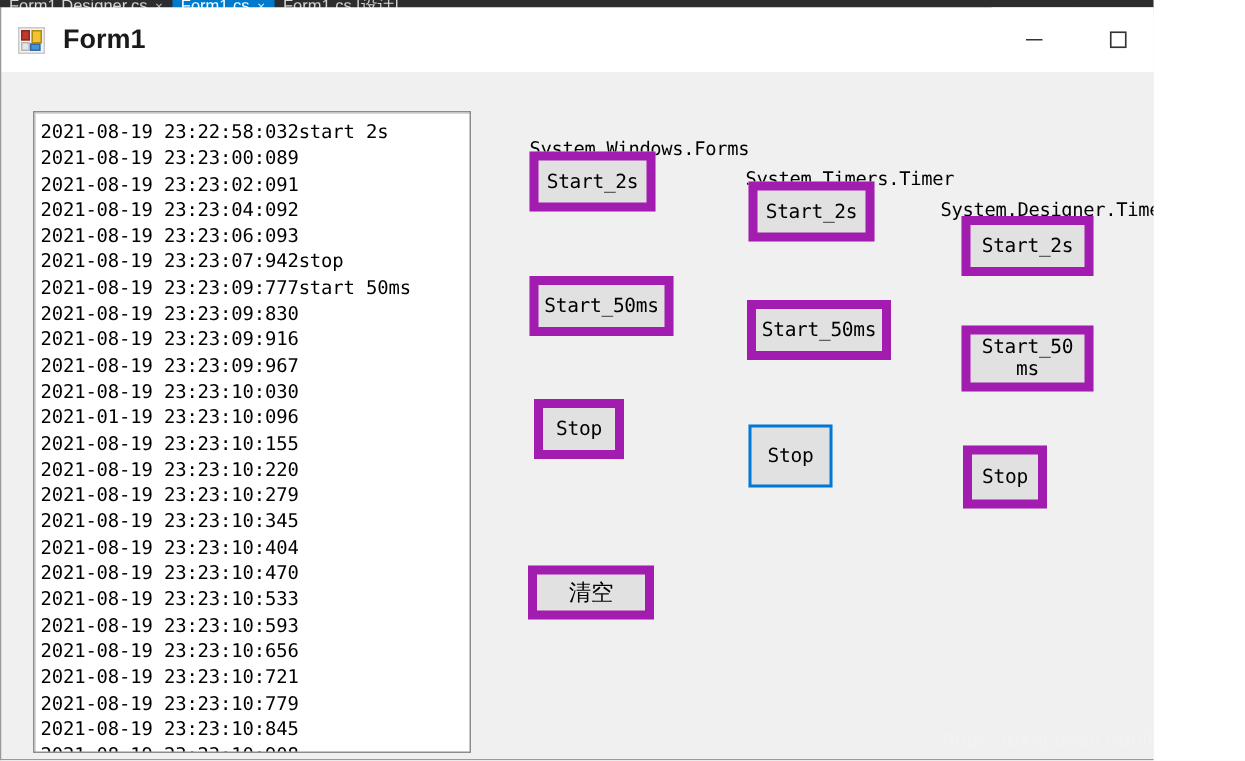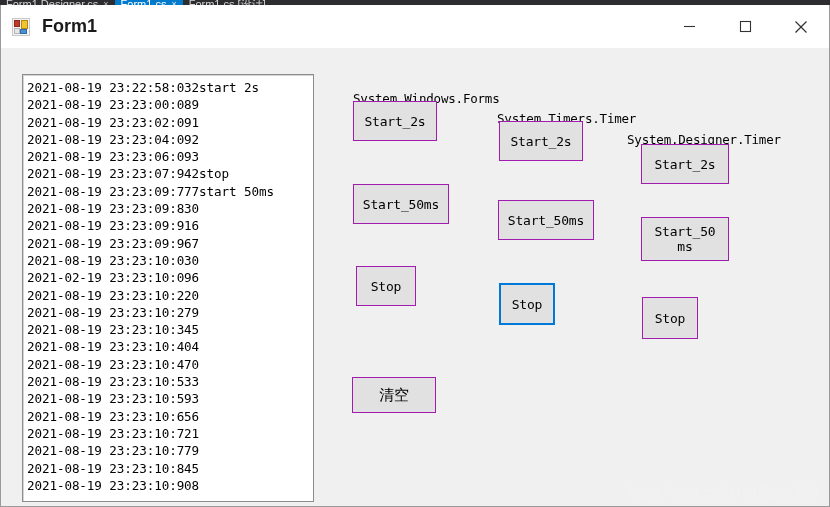--- a/index.html
+++ b/index.html
@@ -6,21 +6,21 @@
   html, body {
     margin: 0; padding: 0;
     width: 830px; height: 507px;
     overflow: hidden;
     background: #ffffff;
     font-family: "Liberation Sans", sans-serif;
   }
 
   #app {
     position: relative;
-    width: 830px; height: 507px;
+    width: 769px; height: 507px;
     background: #f0f0f0;
     overflow: hidden;
   }
 
   
   .ide-strip {
     position: absolute; left: 0; top: 0;
     width: 830px; height: 9px;
     background: #2d2d30;
     overflow: hidden;
@@ -128,21 +128,21 @@
     font-size: 12.5px;
     color: #000000;
     white-space: nowrap;
     letter-spacing: -0.2px;
     margin-top: 7px;
   }
 
   .wbtn {
     position: absolute;
     background: #e1e1e1;
-    border: 1px solid #a21caf;
+    border: 6px solid #a21caf;
     color: #000000;
     font-family: "DejaVu Sans Mono", monospace;
     font-size: 13px;
     line-height: 15px;
     display: flex;
     align-items: center;
     justify-content: center;
     text-align: center;
     padding: 0;
     white-space: pre-line;
@@ -224,21 +224,22 @@
           <div class="log-line">2021-08-19 23:23:00:089</div>
           <div class="log-line">2021-08-19 23:23:02:091</div>
           <div class="log-line">2021-08-19 23:23:04:092</div>
           <div class="log-line">2021-08-19 23:23:06:093</div>
           <div class="log-line">2021-08-19 23:23:07:942stop</div>
           <div class="log-line">2021-08-19 23:23:09:777start 50ms</div>
           <div class="log-line">2021-08-19 23:23:09:830</div>
           <div class="log-line">2021-08-19 23:23:09:916</div>
           <div class="log-line">2021-08-19 23:23:09:967</div>
           <div class="log-line">2021-08-19 23:23:10:030</div>
-          <div class="log-line">2021-02-19 23:23:10:096</div>
+          <div class="log-line">2021-01-19 23:23:10:096</div>
+          <div class="log-line">2021-08-19 23:23:10:155</div>
           <div class="log-line">2021-08-19 23:23:10:220</div>
           <div class="log-line">2021-08-19 23:23:10:279</div>
           <div class="log-line">2021-08-19 23:23:10:345</div>
           <div class="log-line">2021-08-19 23:23:10:404</div>
           <div class="log-line">2021-08-19 23:23:10:470</div>
           <div class="log-line">2021-08-19 23:23:10:533</div>
           <div class="log-line">2021-08-19 23:23:10:593</div>
           <div class="log-line">2021-08-19 23:23:10:656</div>
           <div class="log-line">2021-08-19 23:23:10:721</div>
           <div class="log-line">2021-08-19 23:23:10:779</div>

